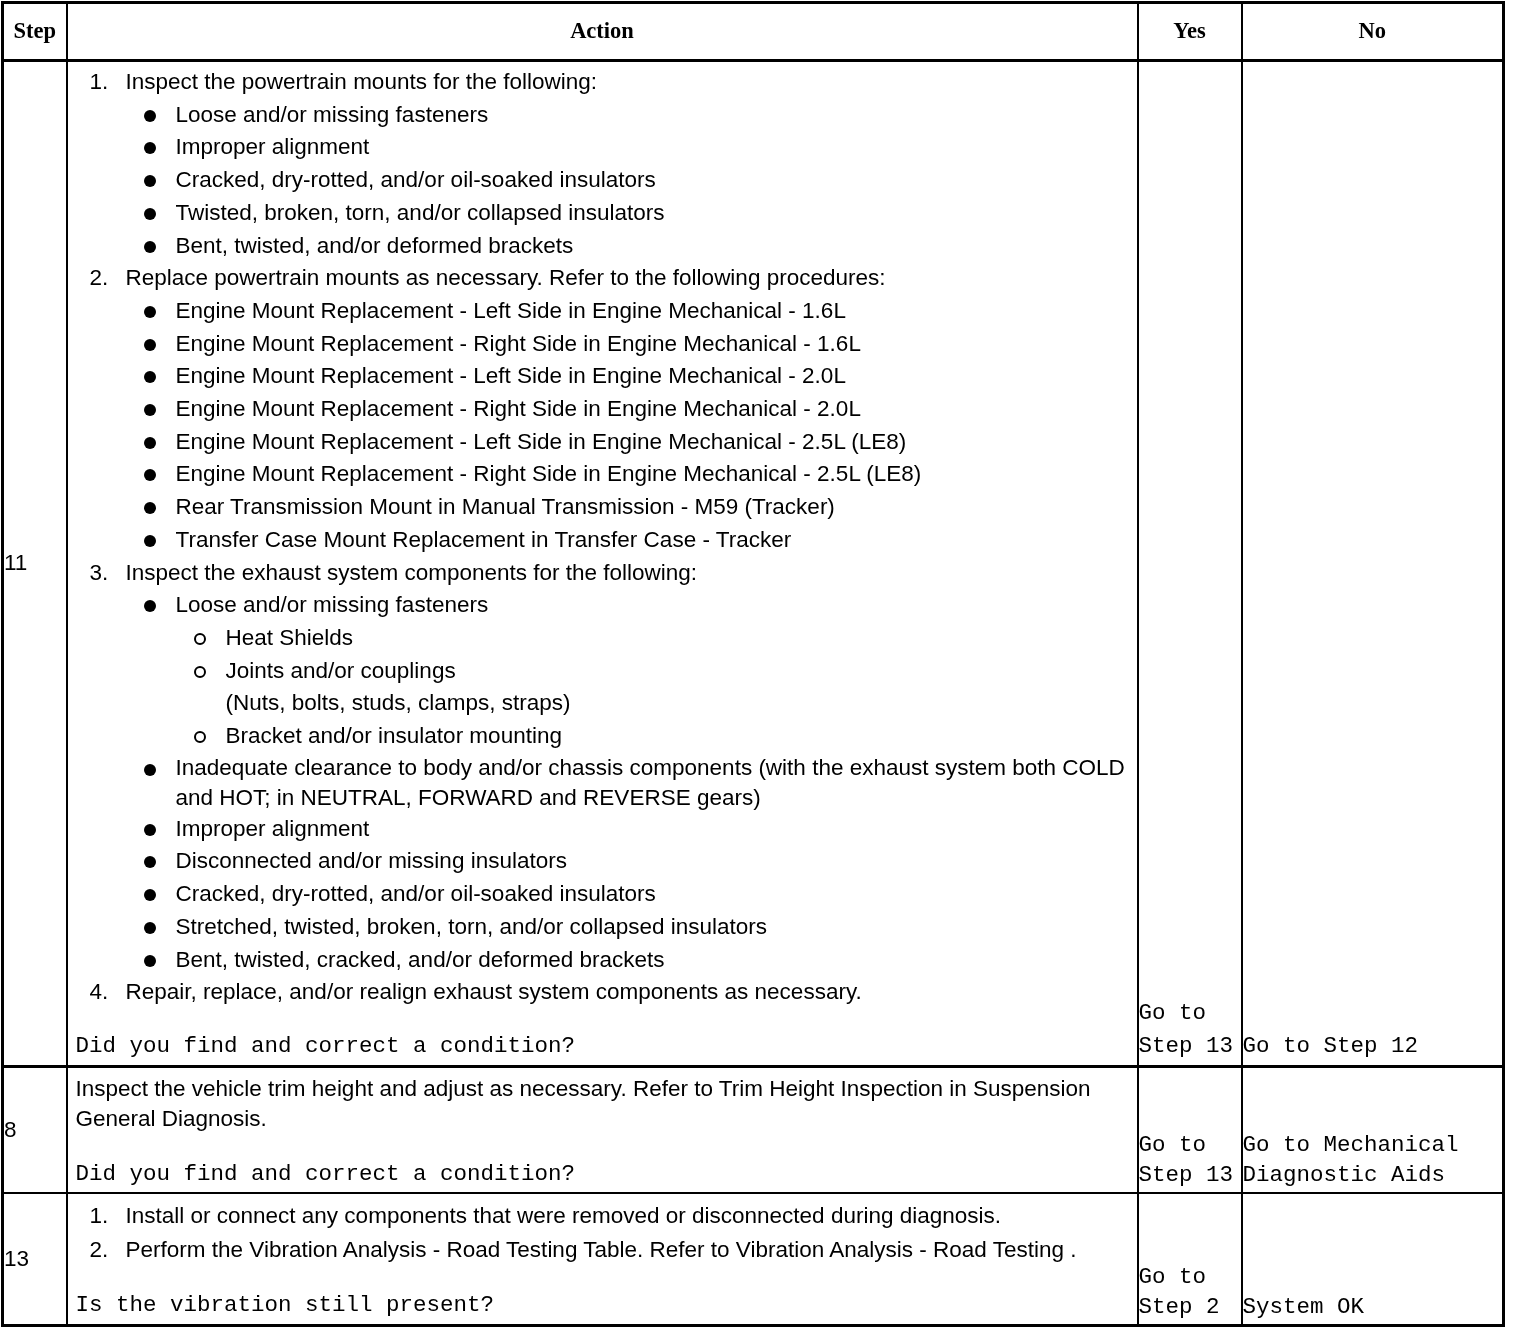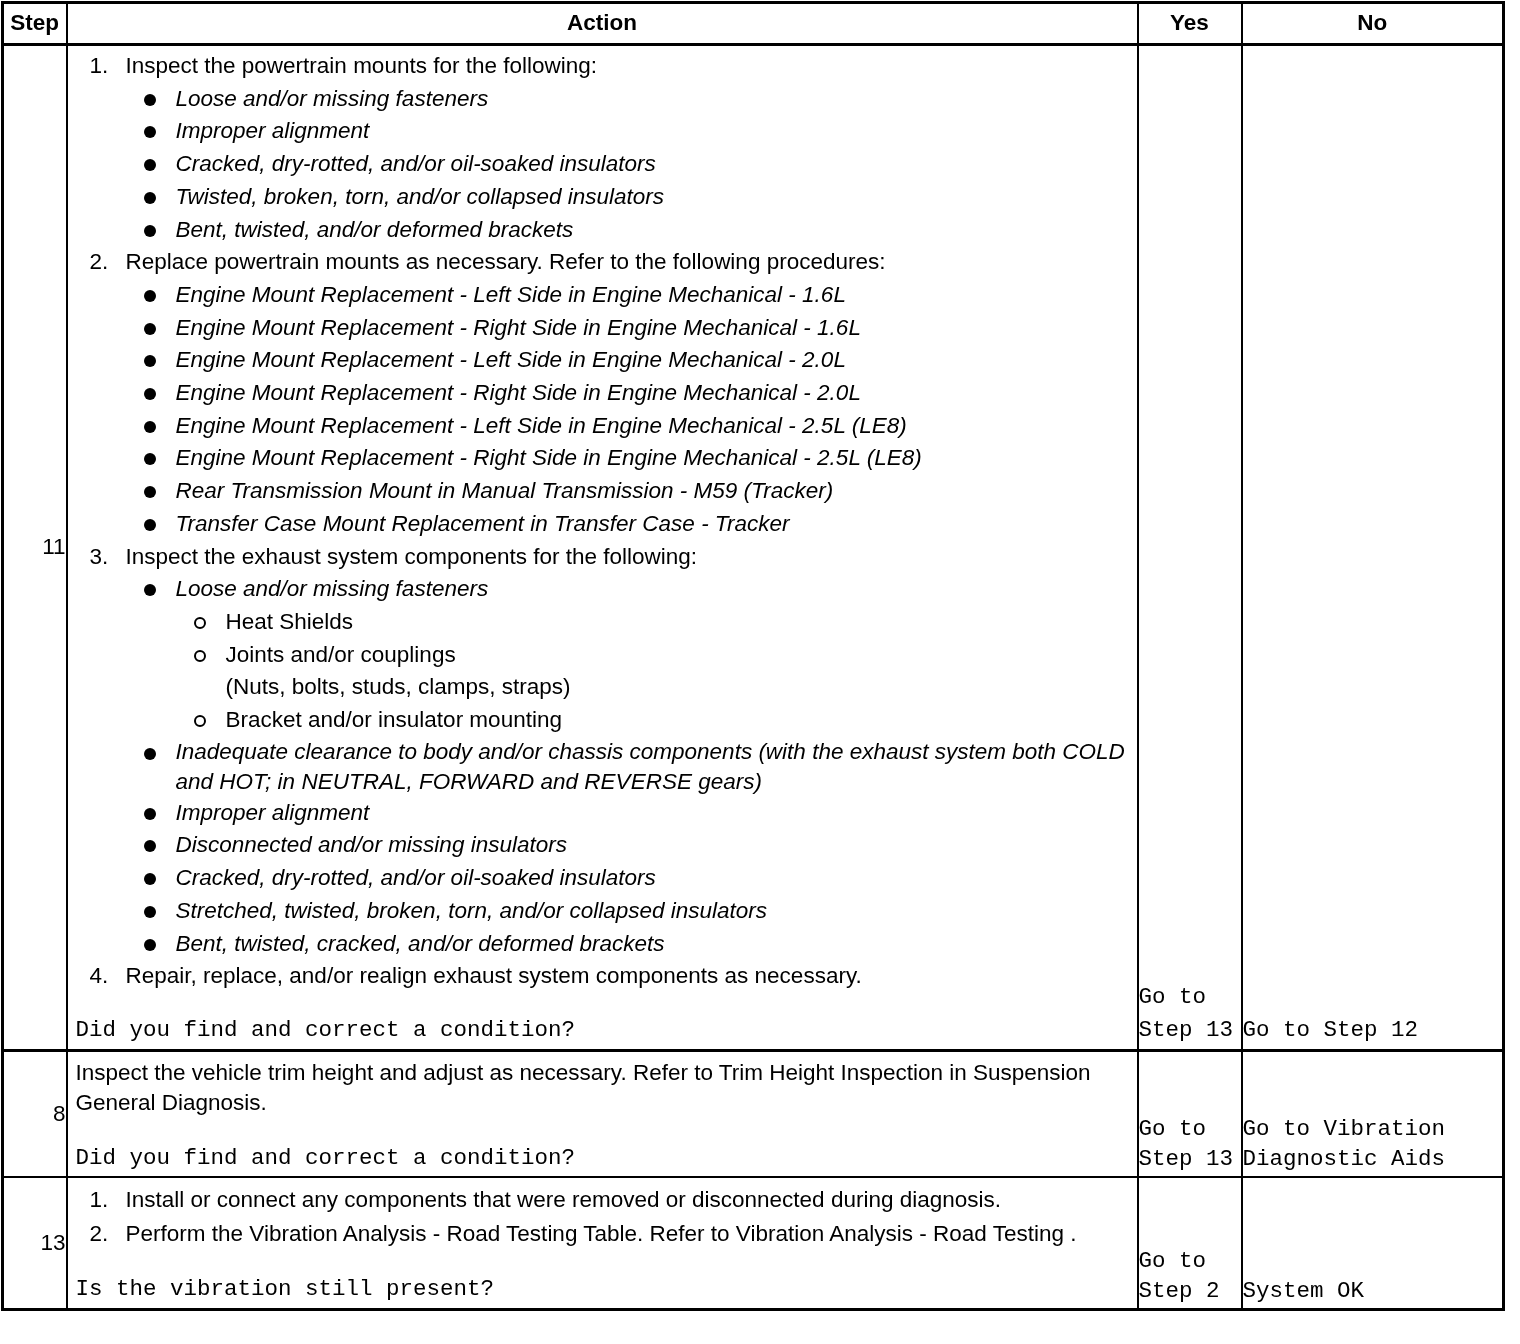--- a/index.html
+++ b/index.html
@@ -5,30 +5,30 @@
   html, body { margin: 0; padding: 0; background: #ffffff; }
   body { width: 1520px; height: 1344px; position: relative; overflow: hidden;
          font-family: "Liberation Sans", sans-serif; color: #000; }
   table.diag { position: absolute; left: 1px; top: 1px; width: 1501px;
                border-collapse: collapse; table-layout: fixed; font-size: 22.5px; line-height: 32.7px; }
   table.diag { border: 3px solid #000; }
   col.c-step { width: 64px; }
   col.c-action { width: 1071px; }
   col.c-yes { width: 104px; }
   col.c-no { width: 262px; }
-  th { font-weight: bold; font-size: 22.5px; height: 39px; padding: 0; text-align: center;
-       border-left: 2px solid #000; border-right: 2px solid #000; border-bottom: 3px solid #000; }
+  th { font-weight: bold; font-size: 22.5px; height: 39px; padding: 8px; text-align: center;
+       border-left: 2px solid #000; border-right: 2px solid #000; border-bottom: 3px solid #000; font-family: Liberation Serif, serif; }
   td { border: 2px solid #000; padding: 0; vertical-align: top; }
   tr.row-11 td { border-bottom: 3px solid #000; }
-  td.step { text-align: right; vertical-align: middle; }
+  td.step { text-align: left; vertical-align: middle; }
   td.yes, td.no { text-align: left; vertical-align: bottom; padding-bottom: 2px; font-family: Liberation Mono, monospace; }
   td.action { padding: 4px 8px 2px 8px; }
   .num-item { position: relative; padding-left: 50px; }
   .num-item .num { position: absolute; left: 14px; top: 0; }
-  .bul-item { position: relative; padding-left: 100px; font-style: italic; }
+  .bul-item { position: relative; padding-left: 100px; }
   .bul-item .dot { position: absolute; left: 68px; top: 11px; width: 12px; height: 12px;
                    border-radius: 50%; background: #000; }
   .sub-item { position: relative; padding-left: 150px; }
   .sub-item .ring { position: absolute; left: 118px; top: 11px; width: 8px; height: 8px;
                     border-radius: 50%; border: 2.5px solid #000; }
   .question { margin-top: 14px; font-family: Liberation Mono, monospace; }
   .para { }
 </style>
 </head>
 <body>
@@ -106,21 +106,21 @@
         <div class="question" style="margin-top:24px;">Did you find and correct a condition?</div>
       </td>
       <td class="yes" style="line-height:30px;">
         <div>
             <div>Go to</div>
             <div>Step 13</div>
           </div>
       </td>
       <td class="no" style="line-height:30px;">
         <div>
-            <div>Go to Vibration</div>
+            <div>Go to Mechanical</div>
             <div>Diagnostic Aids</div>
           </div>
       </td>
     </tr>
 
     <tr>
       <td class="step">13</td>
       <td class="action" style="padding-top:6px;">
         <div class="num-item"><span class="num">1.</span><span>Install or connect any components that were removed or disconnected during diagnosis.</span></div>
         <div class="num-item" style="line-height:30px; margin-top:2px;"><span class="num">2.</span><span>Perform the Vibration Analysis - Road Testing Table. Refer to Vibration Analysis - Road Testing .</span></div>

